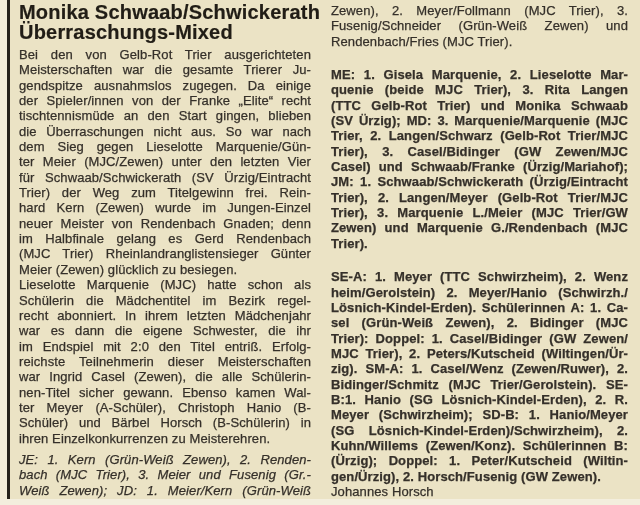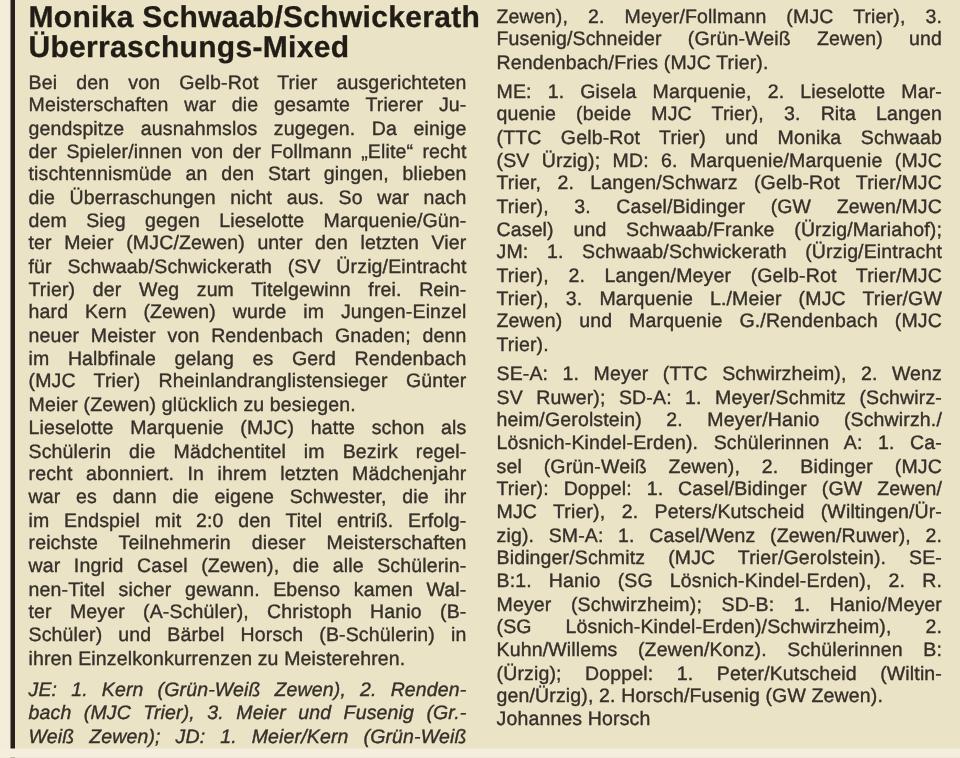--- a/index.html
+++ b/index.html
@@ -49,21 +49,21 @@
   .title-block > div { text-align: left; white-space: nowrap; }
 
   .para > div {
     text-align: justify;
     text-align-last: justify;
     white-space: nowrap;
   }
   .para > div:last-child { text-align-last: left; }
   .para.runover > div:last-child { text-align-last: justify; }
 
-  .p-gap-sm { margin-top: 4px; }
+  .p-gap-sm { margin-top: 18px; font-weight: bold; }
   .p-gap-md { margin-top: 6px; font-style: italic; }
 
   .signature {
     padding-right: 2px;
   }
 </style>
 </head>
 <body>
 
 <div class="clipping">
@@ -75,21 +75,21 @@
   <div class="col col-left">
     <div class="title-block">
         <div>Monika Schwaab/Schwickerath</div>
         <div>Überraschungs-Mixed</div>
       </div>
 
     <div class="para">
         <div>Bei den von Gelb-Rot Trier ausgerichteten</div>
         <div>Meisterschaften war die gesamte Trierer Ju-</div>
         <div>gendspitze ausnahmslos zugegen. Da einige</div>
-        <div>der Spieler/innen von der Follmann „Elite“ recht</div>
+        <div>der Spieler/innen von der Franke „Elite“ recht</div>
         <div>tischtennismüde an den Start gingen, blieben</div>
         <div>die Überraschungen nicht aus. So war nach</div>
         <div>dem Sieg gegen Lieselotte Marquenie/Gün-</div>
         <div>ter Meier (MJC/Zewen) unter den letzten Vier</div>
         <div>für Schwaab/Schwickerath (SV Ürzig/Eintracht</div>
         <div>Trier) der Weg zum Titelgewinn frei. Rein-</div>
         <div>hard Kern (Zewen) wurde im Jungen-Einzel</div>
         <div>neuer Meister von Rendenbach Gnaden; denn</div>
         <div>im Halbfinale gelang es Gerd Rendenbach</div>
         <div>(MJC Trier) Rheinlandranglistensieger Günter</div>
@@ -121,34 +121,33 @@
     <div class="para">
         <div>Zewen), 2. Meyer/Follmann (MJC Trier), 3.</div>
         <div>Fusenig/Schneider (Grün-Weiß Zewen) und</div>
         <div>Rendenbach/Fries (MJC Trier).</div>
       </div>
 
     <div class="para p-gap-sm">
         <div>ME: 1. Gisela Marquenie, 2. Lieselotte Mar-</div>
         <div>quenie (beide MJC Trier), 3. Rita Langen</div>
         <div>(TTC Gelb-Rot Trier) und Monika Schwaab</div>
-        <div>(SV Ürzig); MD: 6. Marquenie/Marquenie (MJC</div>
+        <div>(SV Ürzig); MD: 3. Marquenie/Marquenie (MJC</div>
         <div>Trier, 2. Langen/Schwarz (Gelb-Rot Trier/MJC</div>
         <div>Trier), 3. Casel/Bidinger (GW Zewen/MJC</div>
         <div>Casel) und Schwaab/Franke (Ürzig/Mariahof);</div>
         <div>JM: 1. Schwaab/Schwickerath (Ürzig/Eintracht</div>
         <div>Trier), 2. Langen/Meyer (Gelb-Rot Trier/MJC</div>
         <div>Trier), 3. Marquenie L./Meier (MJC Trier/GW</div>
         <div>Zewen) und Marquenie G./Rendenbach (MJC</div>
         <div>Trier).</div>
       </div>
 
     <div class="para p-gap-sm">
         <div>SE-A: 1. Meyer (TTC Schwirzheim), 2. Wenz</div>
-        <div>SV Ruwer); SD-A: 1. Meyer/Schmitz (Schwirz-</div>
         <div>heim/Gerolstein) 2. Meyer/Hanio (Schwirzh./</div>
         <div>Lösnich-Kindel-Erden). Schülerinnen A: 1. Ca-</div>
         <div>sel (Grün-Weiß Zewen), 2. Bidinger (MJC</div>
         <div>Trier): Doppel: 1. Casel/Bidinger (GW Zewen/</div>
         <div>MJC Trier), 2. Peters/Kutscheid (Wiltingen/Ür-</div>
         <div>zig). SM-A: 1. Casel/Wenz (Zewen/Ruwer), 2.</div>
         <div>Bidinger/Schmitz (MJC Trier/Gerolstein). SE-</div>
         <div>B:1. Hanio (SG Lösnich-Kindel-Erden), 2. R.</div>
         <div>Meyer (Schwirzheim); SD-B: 1. Hanio/Meyer</div>
         <div>(SG Lösnich-Kindel-Erden)/Schwirzheim), 2.</div>

